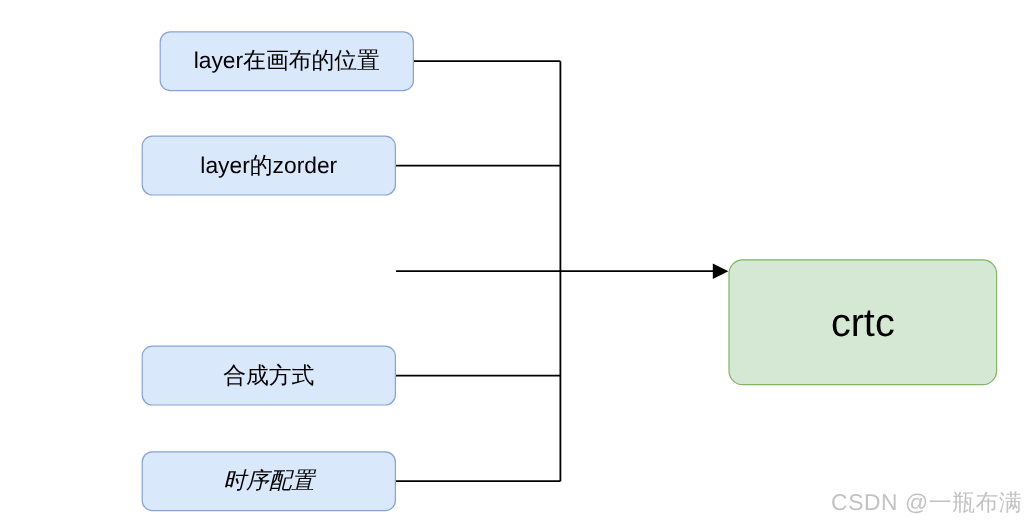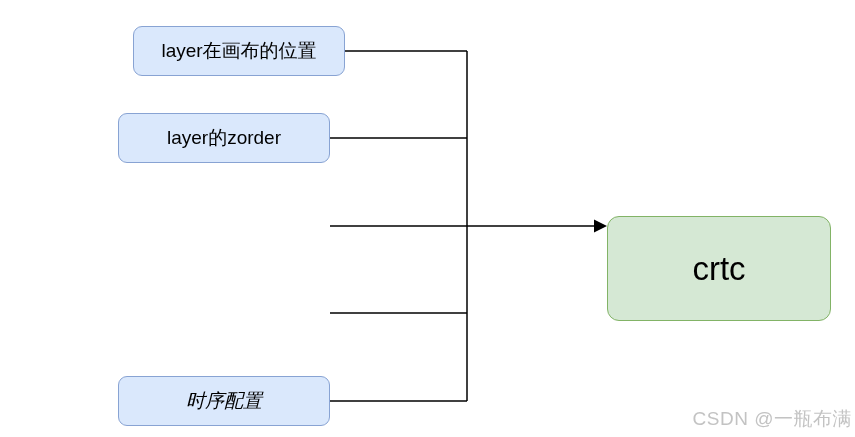--- a/index.html
+++ b/index.html
@@ -81,19 +81,20 @@
     <line x1="330" y1="401" x2="467" y2="401" stroke="#000000" stroke-width="1.5"></line>
 
     <line x1="467" y1="51" x2="467" y2="401" stroke="#000000" stroke-width="1.5"></line>
 
     <line x1="330" y1="226" x2="595" y2="226" stroke="#000000" stroke-width="1.5"></line>
     <polygon points="594,219.5 607,226 594,232.5" fill="#000000"></polygon>
   </svg>
 
   <div class="node node-1">layer在画布的位置</div>
   <div class="node node-2">layer的zorder</div>
+  <div class="node node-4">合成方式</div>
   <div class="node node-5">时序配置</div>
 
   <div class="target-node">crtc</div>
 
   <div class="watermark">CSDN @一瓶布满</div>
 
 </div>
 
 </body></html>

